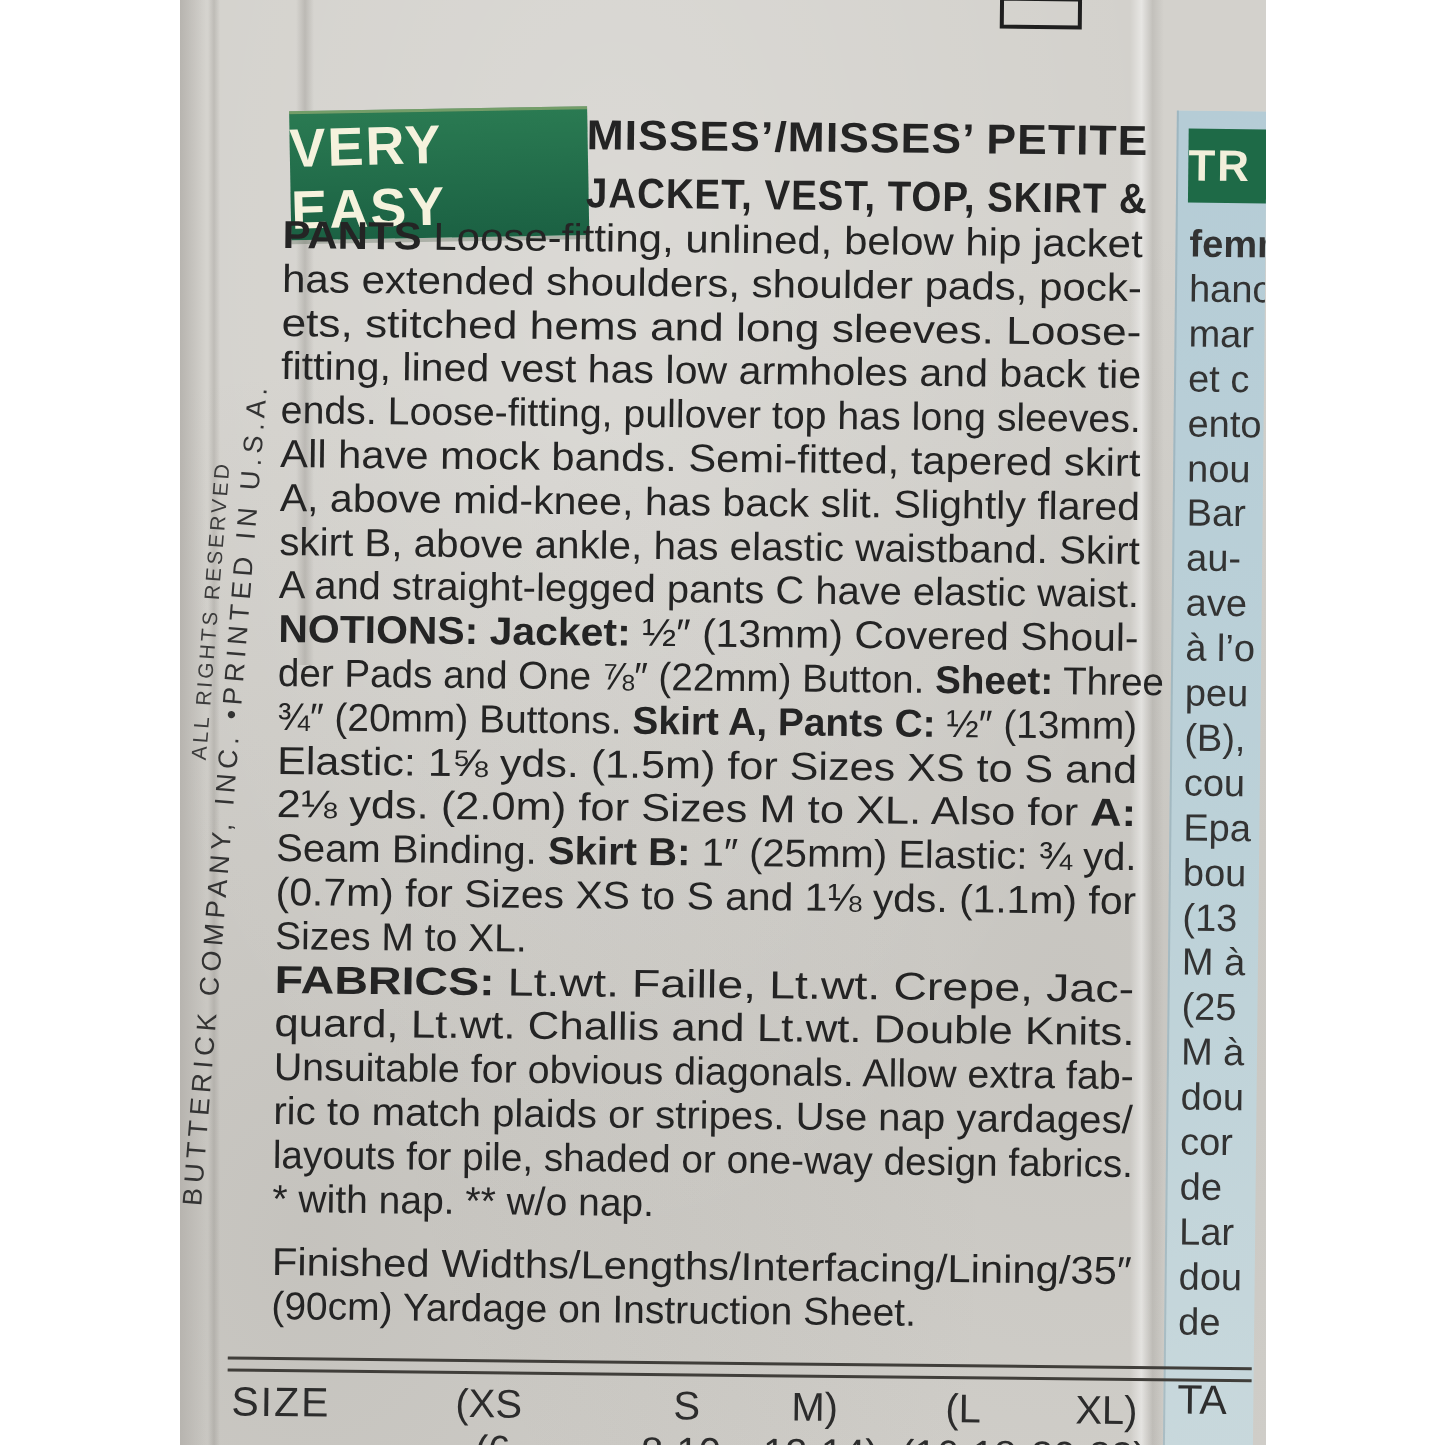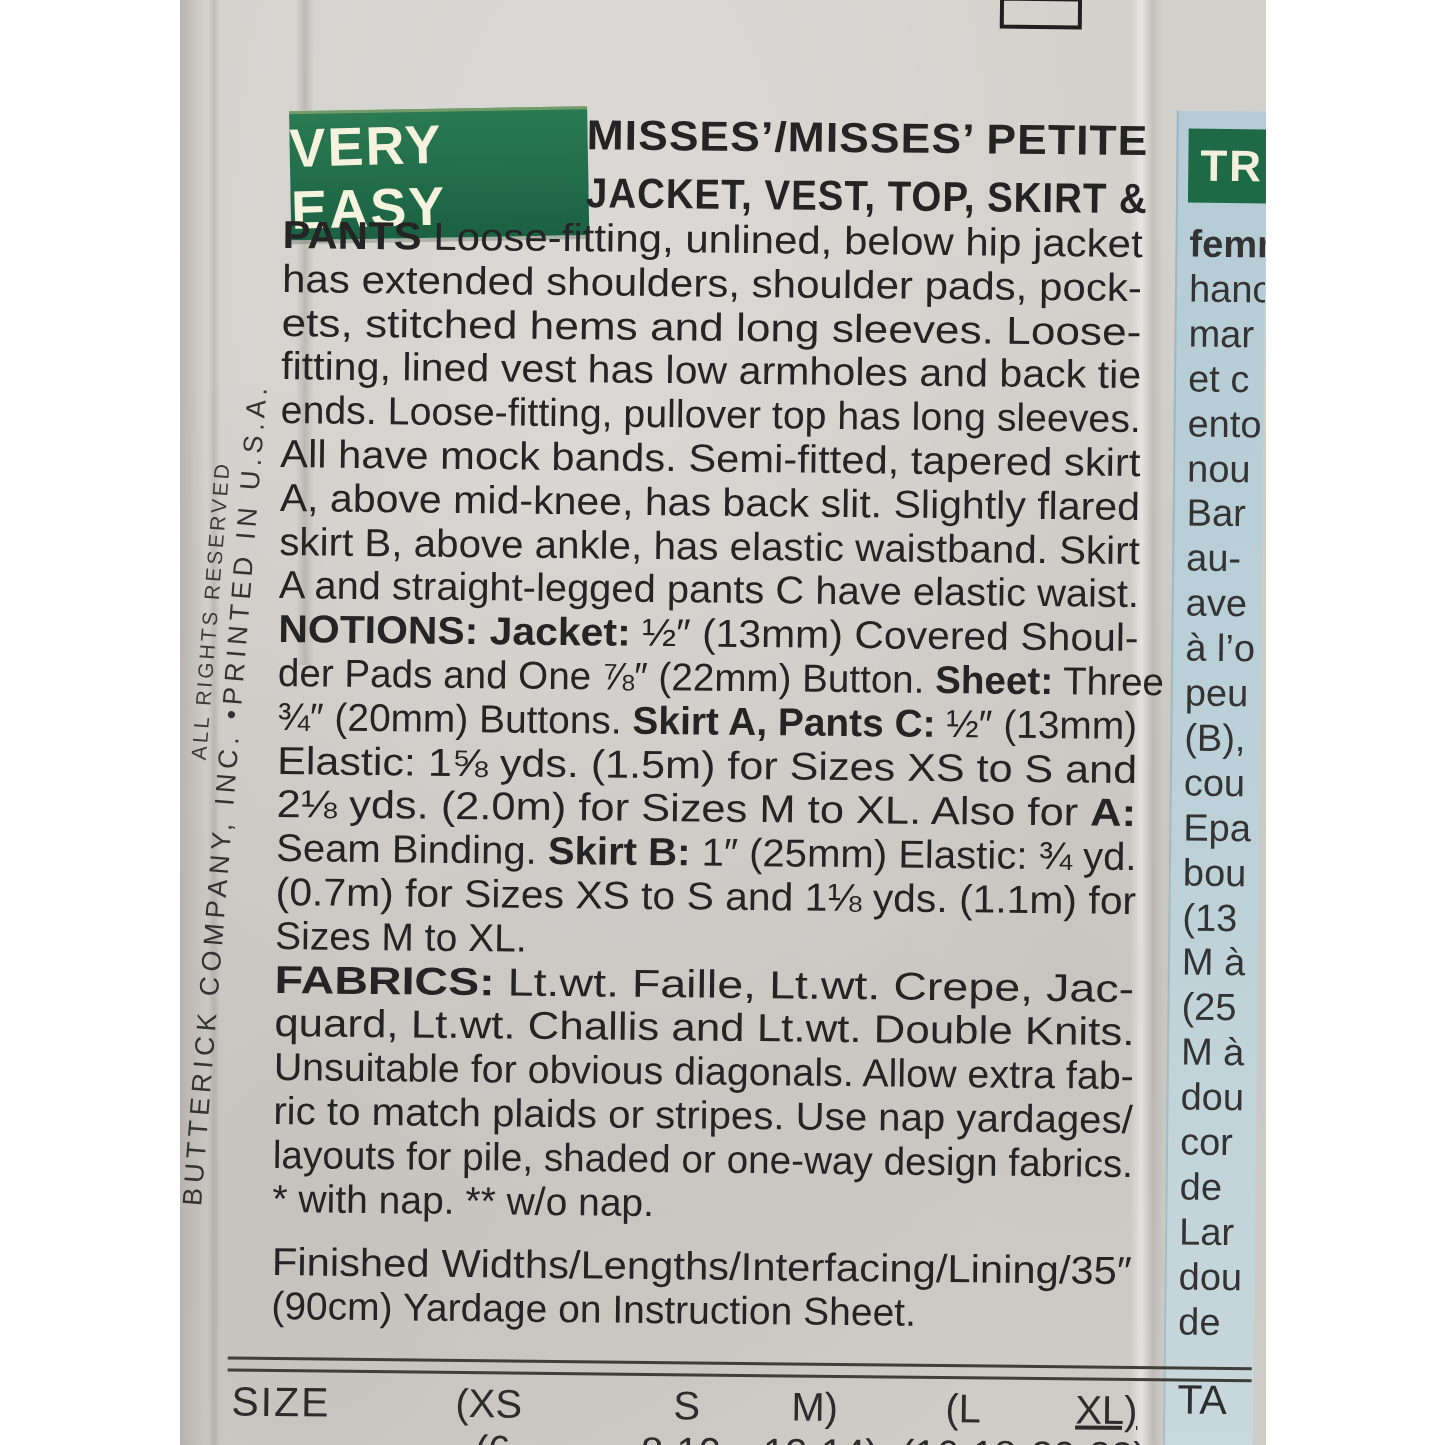--- a/index.html
+++ b/index.html
@@ -31,31 +31,31 @@
 
   .body-text{position:absolute;left:105px;top:212px;width:860px;}
   .line-row{height:43.8px;}
   .line-row .fit{font-size:39px;line-height:43.8px;letter-spacing:0;}
   .line-row b{font-weight:bold;}
 
   .blue-col{position:absolute;left:998px;top:100px;width:88px;height:1345px;overflow:hidden;
     background:linear-gradient(180deg,#b5ccd6 0%,#bcd1d8 55%,#c8d8dc 100%);
     border-left:2px solid rgba(125,150,160,.40);}
   .tr-badge{position:absolute;left:10px;top:18px;width:78px;height:74px;background:#1e6a47;}
-  .tr-badge span{font-weight:bold;font-size:44px;color:#f2efda;line-height:74px;padding-left:12px;letter-spacing:2px;}
+  .tr-badge span{font-weight:bold;font-size:44px;color:#f2efda;line-height:74px;padding-left:0;letter-spacing:2px;}
   .fr-line{position:absolute;left:12px;white-space:nowrap;font-size:38px;color:#333;width:200px;}
   .fr-line b{font-weight:bold;}
   .ta-label{position:absolute;left:12px;top:1266px;font-size:41px;color:#2e2e2e;}
 
   .table-rule{position:absolute;left:62px;top:1356px;width:1024px;height:9px;
     border-top:3px solid #403e3a;border-bottom:3px solid #403e3a;}
   .size-label{position:absolute;left:66px;top:1378px;font-size:41px;color:#2c2c2c;letter-spacing:2px;}
   .size-cell{position:absolute;font-size:40px;color:#2c2c2c;white-space:nowrap;}
   .r1{top:1378px;} .r2{top:1424px;}
-  .c0{left:290px;} .c1{left:508px;} .c2{left:626px;} .c3{left:780px;} .c4{left:910px;text-decoration:underline;}
+  .c0{left:290px;} .c1{left:508px;} .c2{left:626px;} .c3{left:780px;} .c4{left:910px;}
   .d0{left:310px;} .d1{left:476px;} .d2{left:598px;} .d3{left:736px;} .d4{left:866px;}
 
   .side-text{position:absolute;left:-680px;top:742px;width:1450px;height:58px;
     transform:rotate(-86deg);transform-origin:center;}
   .side-small{position:absolute;left:735px;top:-2px;font-size:21px;letter-spacing:3px;color:#3c3c3c;white-space:nowrap;}
   .side-main{position:absolute;left:290px;top:24px;font-size:27px;letter-spacing:5px;color:#333;white-space:nowrap;}
 </style>
 </head>
 <body>
 

